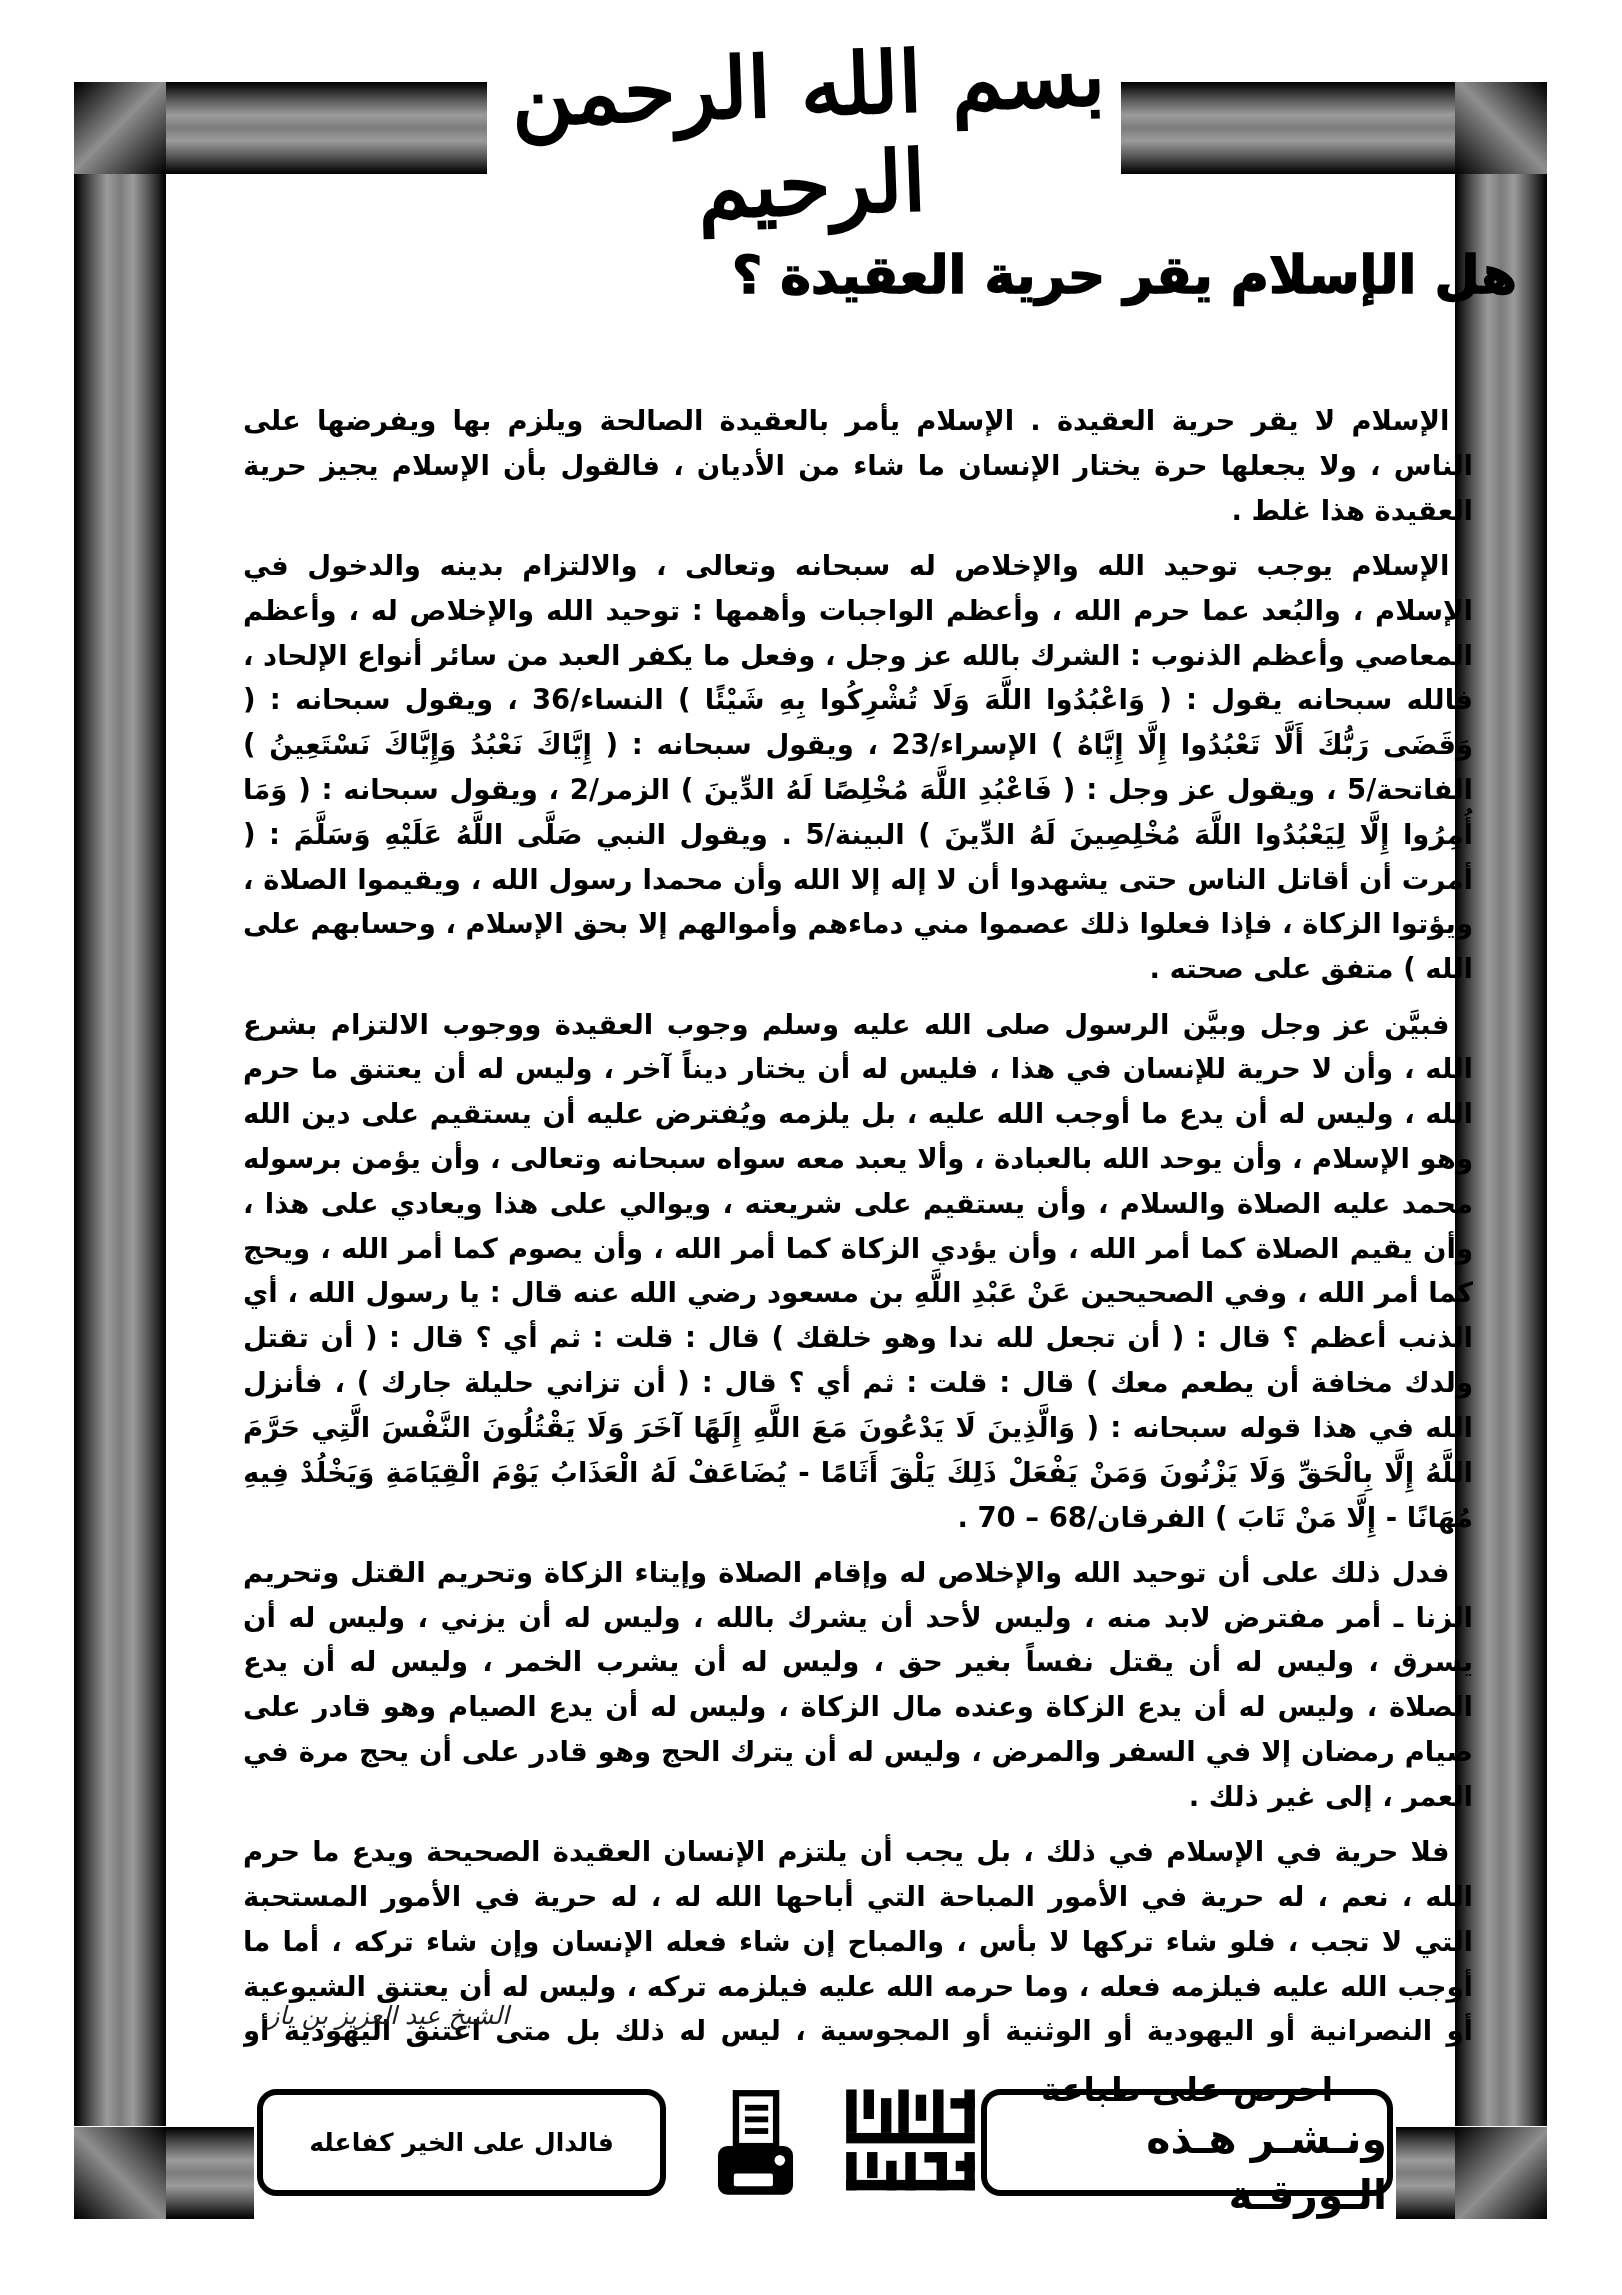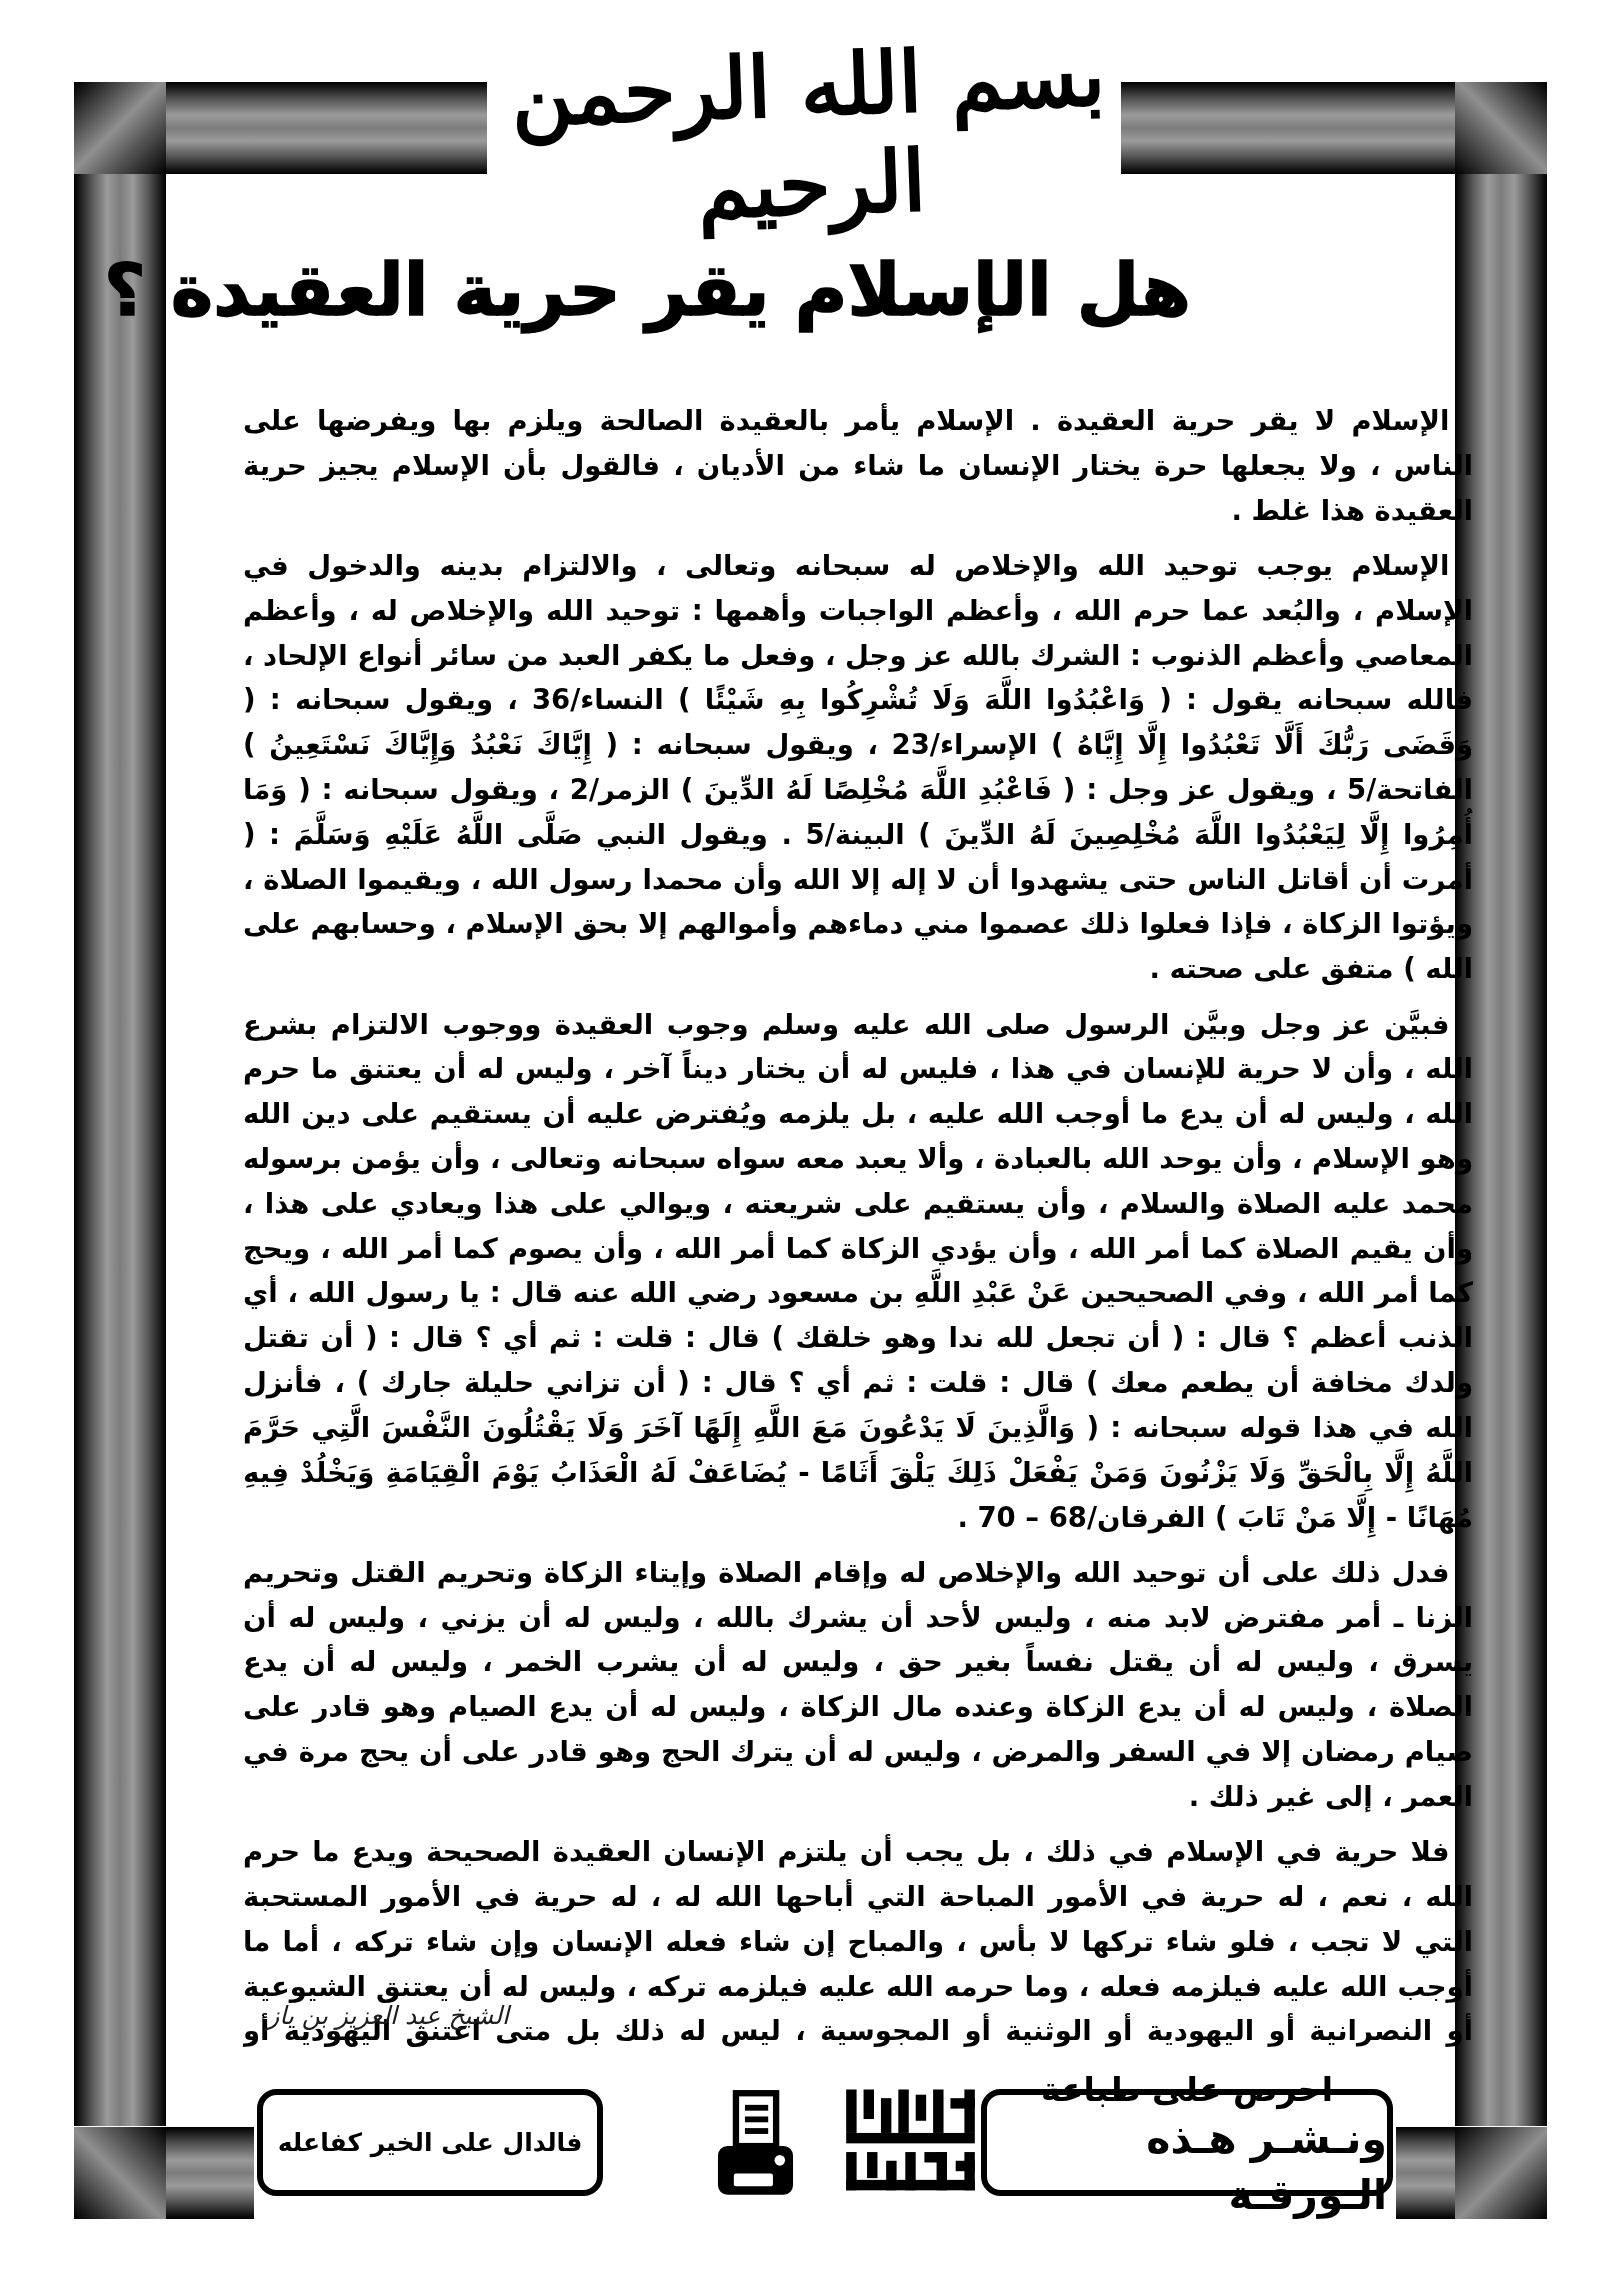--- a/index.html
+++ b/index.html
@@ -26,22 +26,22 @@
     position:absolute;top:36px;left:484px;width:654px;
     text-align:center;
     font-family:"DejaVu Serif","Liberation Serif",serif;
     font-weight:bold;
     font-size:84px;line-height:1.18;
     transform:rotate(-2deg);
   }
   
   .title{
     position:absolute;top:236px;left:105px;width:1413px;margin:0;
-    text-align:left;
-    font-size:72px;line-height:1.5;
+    text-align:right;
+    font-size:52px;line-height:1.5;
     font-weight:bold;
     -webkit-text-stroke:1.6px #000;
     letter-spacing:0.7px;
   }
   
   .article{
     position:absolute;top:398px;left:196px;width:1230px;height:1649px;
     overflow:hidden;
     font-size:27.5px;font-weight:bold;line-height:1.63;
     text-align:justify;
@@ -135,18 +135,18 @@
   <svg class="printer" viewBox="0 0 150 210">
     <rect x="38" y="8" width="76" height="100" fill="#ffffff" stroke="#000000" stroke-width="12"></rect>
     <rect x="55" y="30" width="44" height="11" fill="#000"></rect>
     <rect x="55" y="52" width="44" height="11" fill="#000"></rect>
     <rect x="55" y="74" width="44" height="11" fill="#000"></rect>
     <rect x="4" y="108" width="142" height="92" rx="18" fill="#000"></rect>
     <circle cx="121" cy="135" r="10" fill="#fff"></circle>
     <rect x="34" y="160" width="74" height="24" rx="4" fill="#fff"></rect>
   </svg>
 
-  <div class="fbox" style="left:258px;width:346px;">
+  <div class="fbox" style="left:258px;width:409px;">
     <div class="dal">فالدال على الخير كفاعله</div>
   </div>
 
 </div>
 
 
 </body></html>

